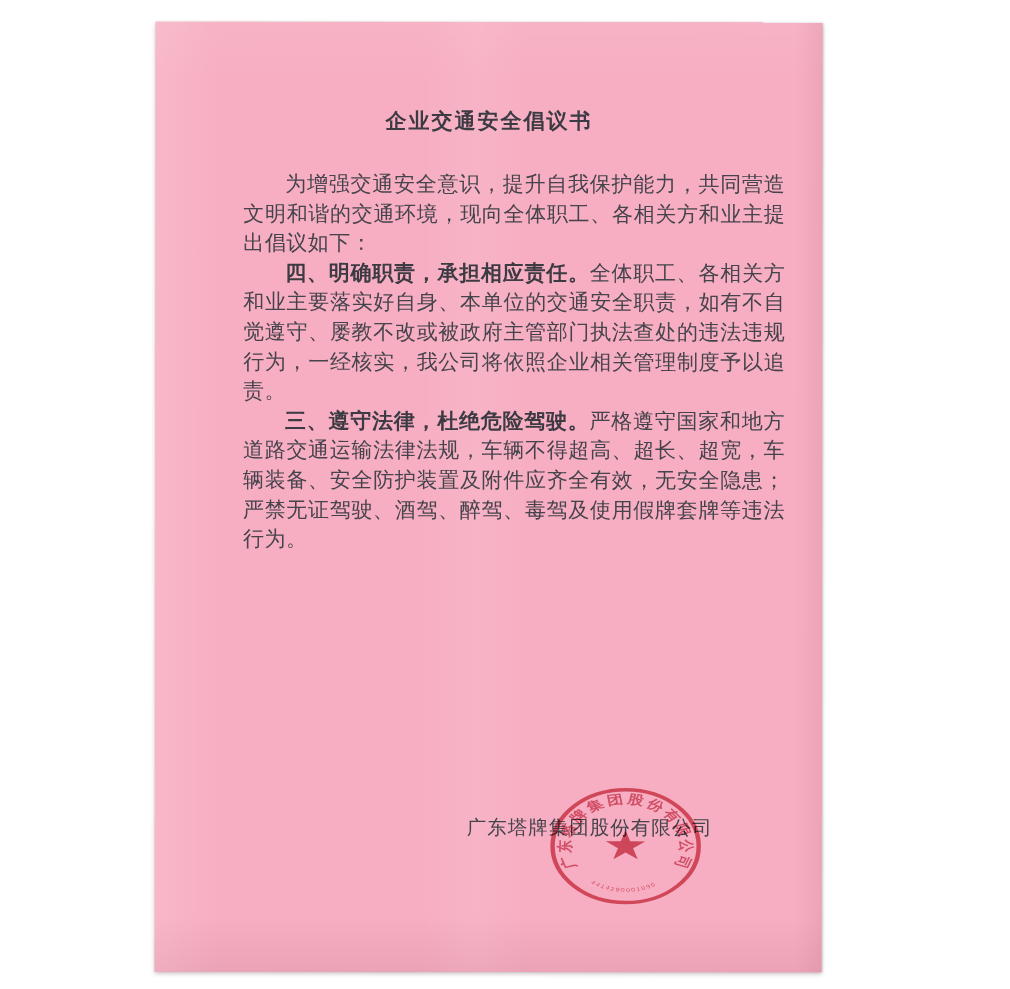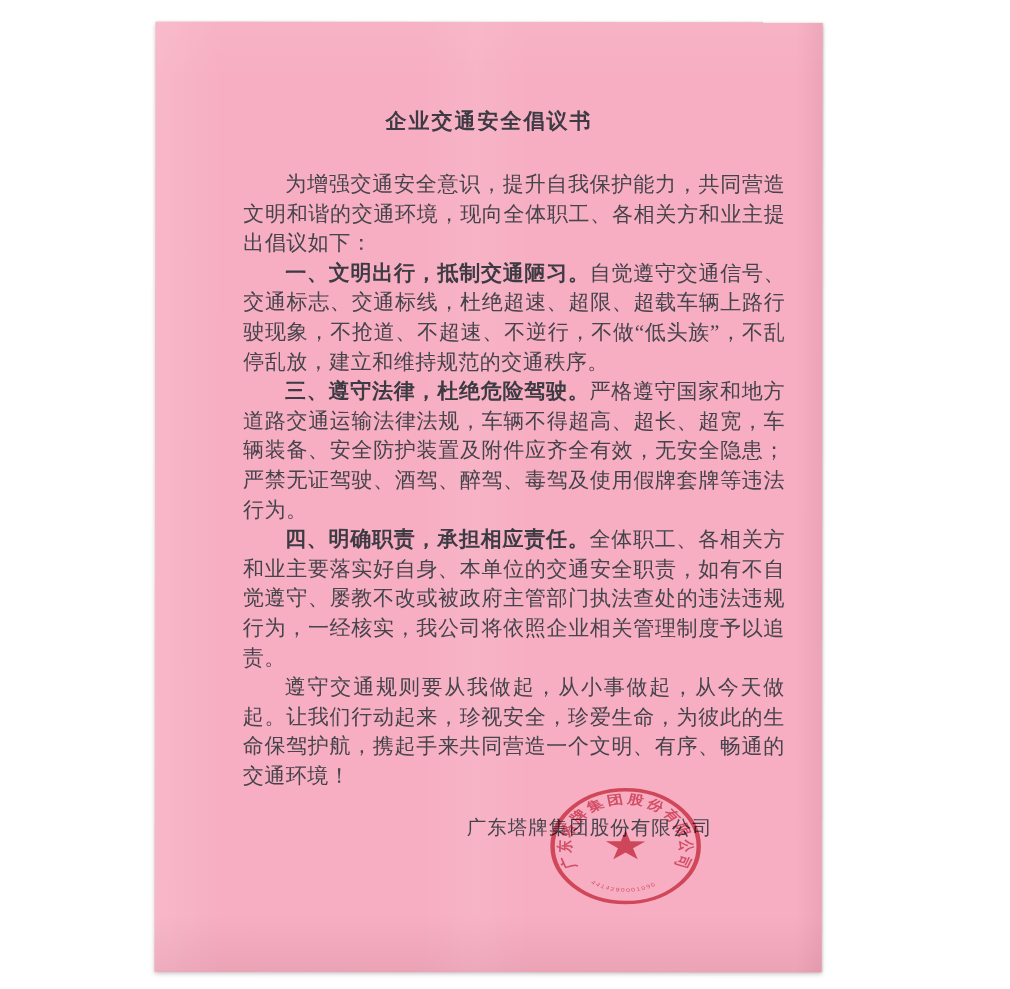--- a/index.html
+++ b/index.html
@@ -89,24 +89,22 @@
 </head>
 <body>
 
 <div class="scan-bg">
   <div class="paper">
 
     <h1 class="title">企业交通安全倡议书</h1>
 
     <div class="body-text">
       <p class="para"><b class="lead"></b><span>为增强交通安全意识，提升自我保护能力，共同营造文明和谐的交通环境，现向全体职工、各相关方和业主提出倡议如下：</span></p>
-      <p class="para"><b class="lead">一、文明出行，抵制交通陋习。</b><span>自觉遵守交通信号、交通标志、交通标线，杜绝超速、超限、超载车辆上路行驶现象，不抢道、不超速、不逆行，不做“低头族”，不乱停乱放，建立和维持规范的交通秩序。</span></p>
+      <p class="para"><b class="lead">四、明确职责，承担相应责任。</b><span>全体职工、各相关方和业主要落实好自身、本单位的交通安全职责，如有不自觉遵守、屡教不改或被政府主管部门执法查处的违法违规行为，一经核实，我公司将依照企业相关管理制度予以追责。</span></p>
       <p class="para"><b class="lead">三、遵守法律，杜绝危险驾驶。</b><span>严格遵守国家和地方道路交通运输法律法规，车辆不得超高、超长、超宽，车辆装备、安全防护装置及附件应齐全有效，无安全隐患；严禁无证驾驶、酒驾、醉驾、毒驾及使用假牌套牌等违法行为。</span></p>
-      <p class="para"><b class="lead">四、明确职责，承担相应责任。</b><span>全体职工、各相关方和业主要落实好自身、本单位的交通安全职责，如有不自觉遵守、屡教不改或被政府主管部门执法查处的违法违规行为，一经核实，我公司将依照企业相关管理制度予以追责。</span></p>
-      <p class="para"><b class="lead"></b><span>遵守交通规则要从我做起，从小事做起，从今天做起。让我们行动起来，珍视安全，珍爱生命，为彼此的生命保驾护航，携起手来共同营造一个文明、有序、畅通的交通环境！</span></p>
     </div>
 
     <div class="sig-company">广东塔牌集团股份有限公司</div>
 
     <div class="seal">
       <svg viewBox="0 0 160 160" preserveAspectRatio="none">
         <defs>
           <path id="sealTopArc" d="M 31.5 108 A 56 56 0 1 1 128.5 108" fill="none"></path>
           <path id="sealBottomArc" d="M 28 110 A 60 60 0 0 0 132 110" fill="none"></path>
         </defs>

